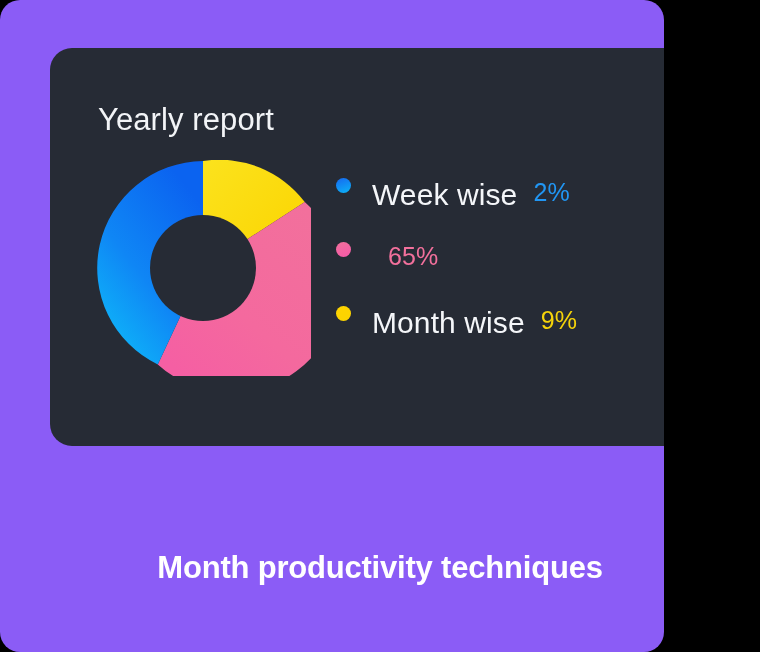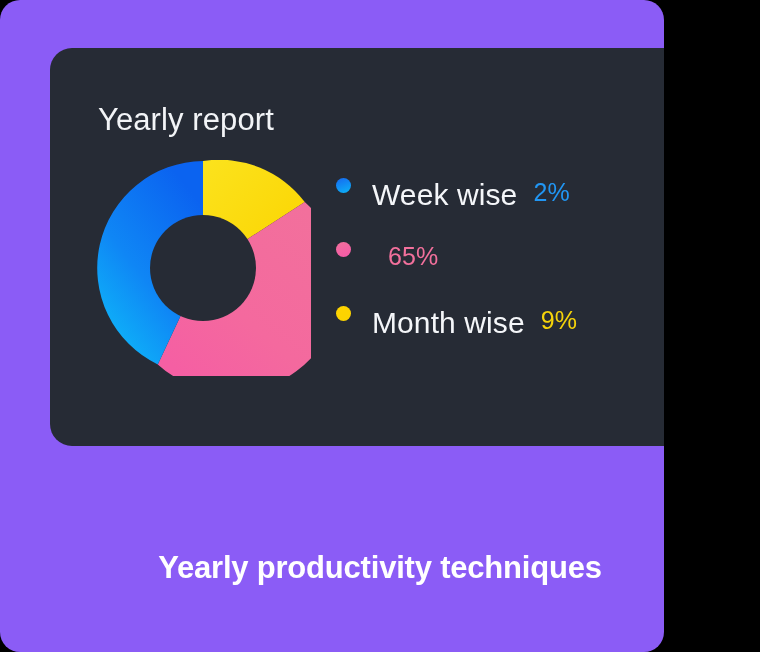--- a/index.html
+++ b/index.html
@@ -155,15 +155,15 @@
 
       <div class="legend-row">
         <span class="legend-dot dot-yellow"></span>
         <span class="legend-label">Month wise</span>
         <span class="legend-value val-yellow">9%</span>
       </div>
 
     </div>
   </div>
 
-  <div class="footer-heading">Yearly productivity techniques</div>
+  <div class="footer-heading">Month productivity techniques</div>
 
 </div>
 
 </body></html>

